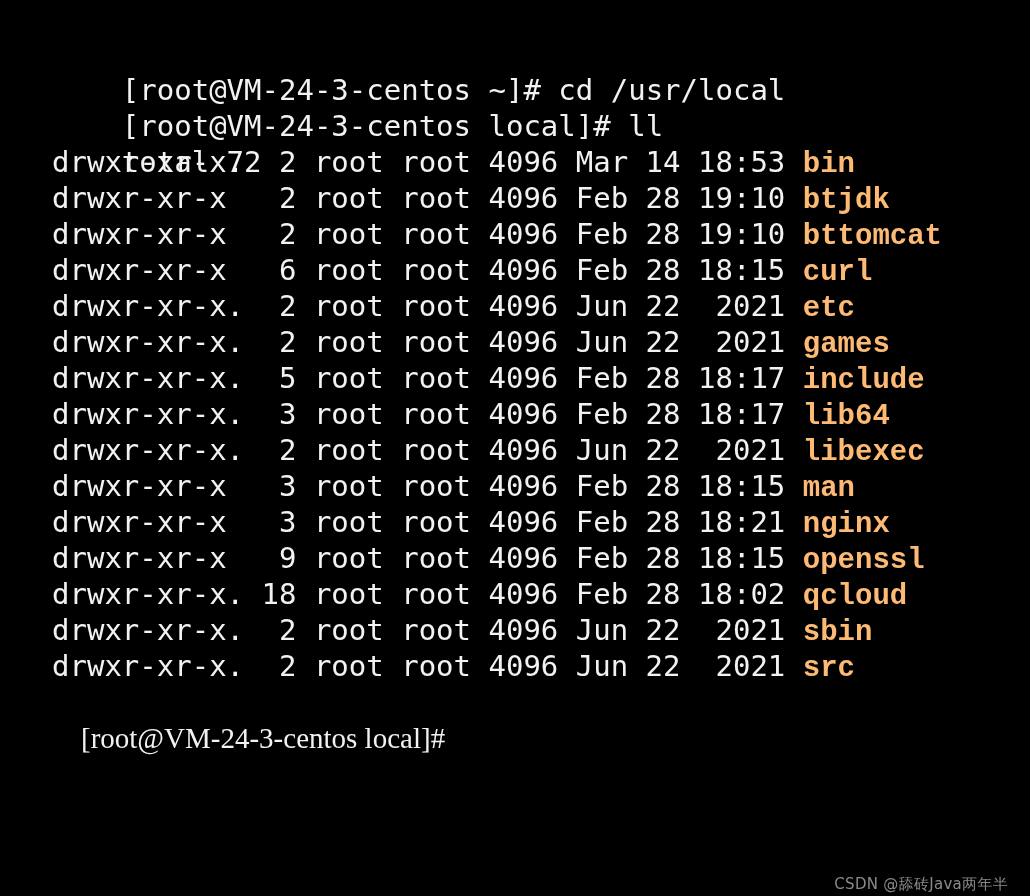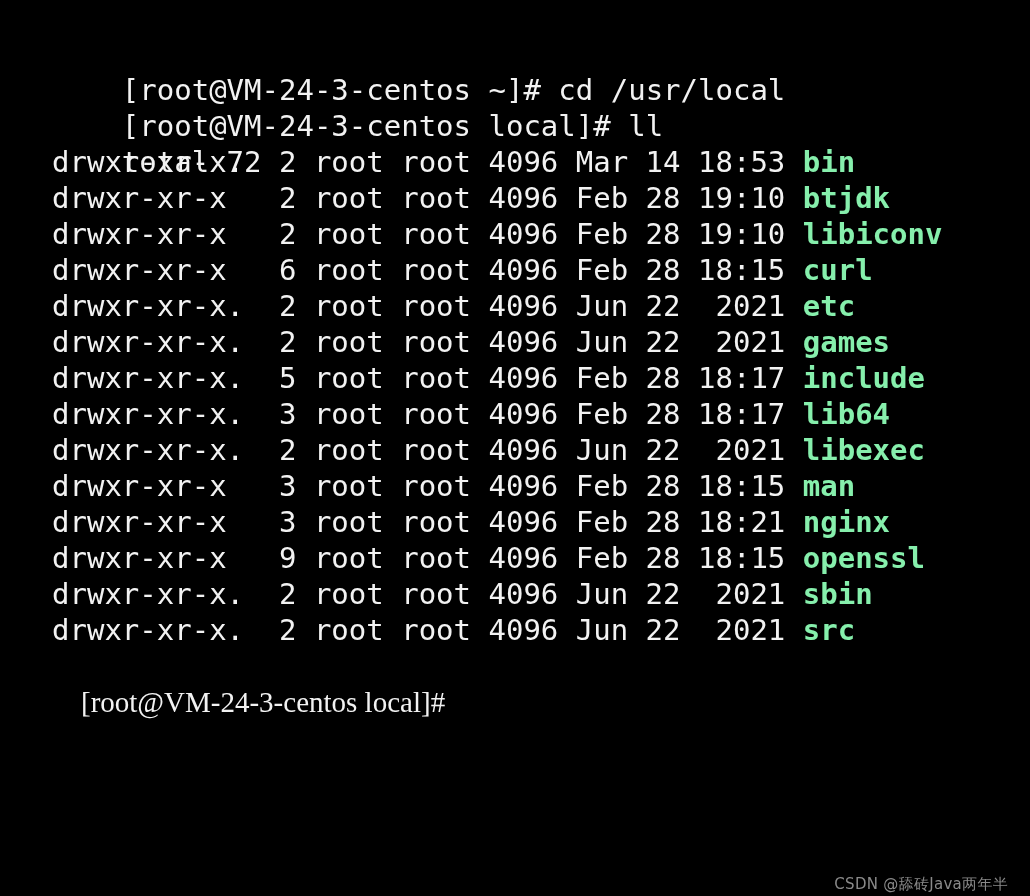--- a/index.html
+++ b/index.html
@@ -29,22 +29,23 @@
     height: 36px;
     white-space: pre;
     letter-spacing: 0px;
     color: #f2f2f2;
     font-family: "DejaVu Sans Mono", "Liberation Mono", monospace;
   }
   .line .seg {
     white-space: pre;
   }
   .dirname {
-    color: #86efac;
+    color: #fdba74;
     font-weight: bold;
+    font-family: Liberation Mono, monospace;
   }
   .cursorline {
     color: #f2f2f2;
     font-family: Liberation Serif, serif;
   }
   #watermark {
     position: absolute;
     right: 22px;
     bottom: 2px;
     font-family: "DejaVu Sans", "Liberation Sans", sans-serif;
@@ -67,30 +68,31 @@
     <span class="seg">[root@VM-24-3-centos local]# ll</span>
   </div>
 
   <div class="line">
     <span class="seg">total 72</span>
   </div>
 
   <div id="listing-container">
       <div class="line"><span class="seg">drwxr-xr-x.  2 root root 4096 Mar 14 18:53 </span><span class="seg dirname">bin</span></div>
       <div class="line"><span class="seg">drwxr-xr-x   2 root root 4096 Feb 28 19:10 </span><span class="seg dirname">btjdk</span></div>
-      <div class="line"><span class="seg">drwxr-xr-x   2 root root 4096 Feb 28 19:10 </span><span class="seg dirname">libiconv</span></div>
+      <div class="line"><span class="seg">drwxr-xr-x   2 root root 4096 Feb 28 19:10 </span><span class="seg dirname">bttomcat</span></div>
       <div class="line"><span class="seg">drwxr-xr-x   6 root root 4096 Feb 28 18:15 </span><span class="seg dirname">curl</span></div>
       <div class="line"><span class="seg">drwxr-xr-x.  2 root root 4096 Jun 22  2021 </span><span class="seg dirname">etc</span></div>
       <div class="line"><span class="seg">drwxr-xr-x.  2 root root 4096 Jun 22  2021 </span><span class="seg dirname">games</span></div>
       <div class="line"><span class="seg">drwxr-xr-x.  5 root root 4096 Feb 28 18:17 </span><span class="seg dirname">include</span></div>
       <div class="line"><span class="seg">drwxr-xr-x.  3 root root 4096 Feb 28 18:17 </span><span class="seg dirname">lib64</span></div>
       <div class="line"><span class="seg">drwxr-xr-x.  2 root root 4096 Jun 22  2021 </span><span class="seg dirname">libexec</span></div>
       <div class="line"><span class="seg">drwxr-xr-x   3 root root 4096 Feb 28 18:15 </span><span class="seg dirname">man</span></div>
       <div class="line"><span class="seg">drwxr-xr-x   3 root root 4096 Feb 28 18:21 </span><span class="seg dirname">nginx</span></div>
       <div class="line"><span class="seg">drwxr-xr-x   9 root root 4096 Feb 28 18:15 </span><span class="seg dirname">openssl</span></div>
+      <div class="line"><span class="seg">drwxr-xr-x. 18 root root 4096 Feb 28 18:02 </span><span class="seg dirname">qcloud</span></div>
       <div class="line"><span class="seg">drwxr-xr-x.  2 root root 4096 Jun 22  2021 </span><span class="seg dirname">sbin</span></div>
       <div class="line"><span class="seg">drwxr-xr-x.  2 root root 4096 Jun 22  2021 </span><span class="seg dirname">src</span></div>
     </div>
 
   <div class="line cursorline">
     <span class="seg">[root@VM-24-3-centos local]#</span>
   </div>
 
 </div>
 

